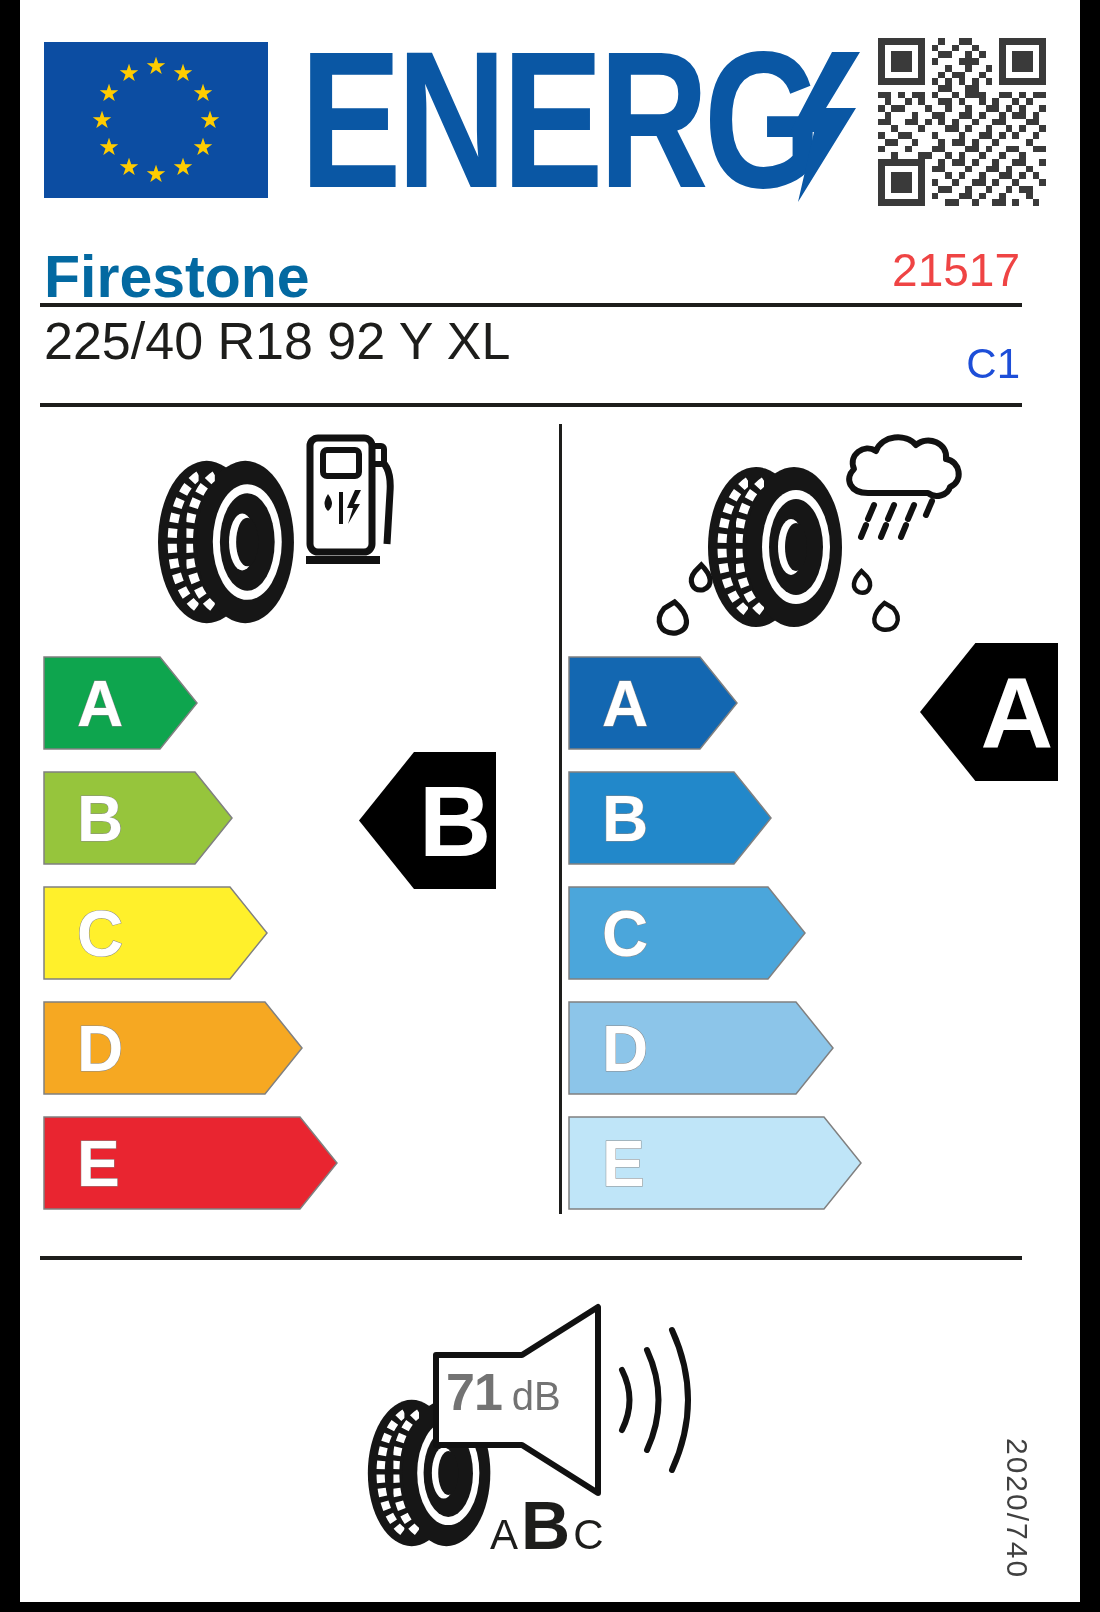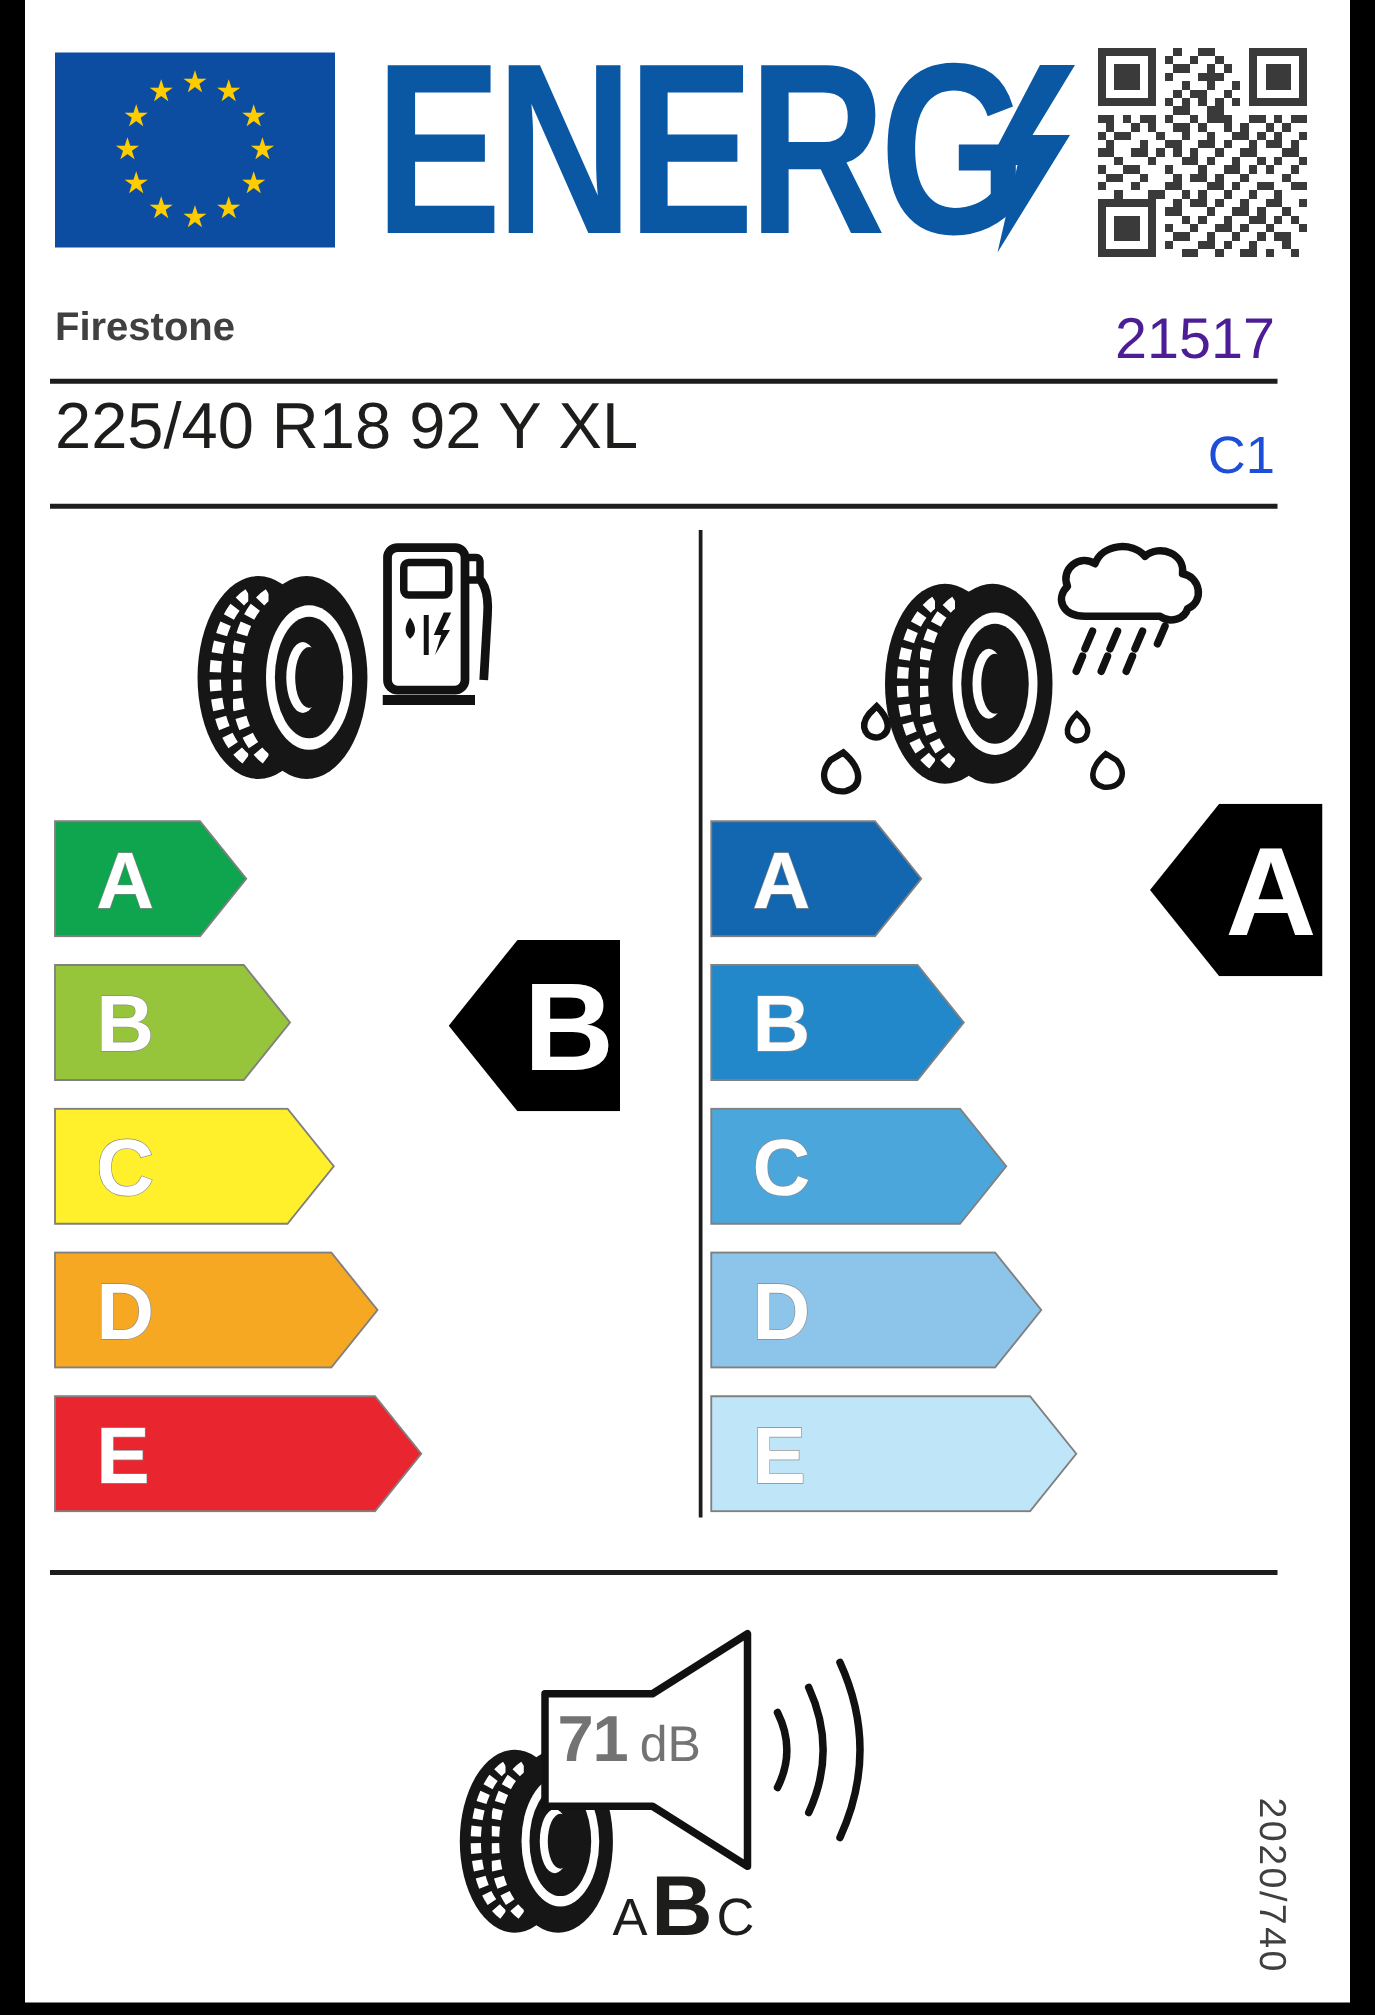--- a/index.html
+++ b/index.html
@@ -1,22 +1,22 @@
 <!DOCTYPE html>
 <html><head>
 <meta charset="utf-8">
 <style>
   html,body { margin:0; padding:0; background:#fff; }
   .label { position:relative; width:1100px; height:1612px; background:#fff;
            font-family:"Liberation Sans", sans-serif; overflow:hidden; }
   .abs { position:absolute; }
   .frame { background:#000; }
   .rule { background:#1d1d1b; }
-  .brand { font-size:32px; font-weight:bold; color:#404040; }
-  .artnum { font-size:46px; color:#4c1d95; }
+  .brand { font-size:59px; font-weight:bold; color:#0369a1; }
+  .artnum { font-size:46px; color:#ef4444; }
   .tsize { font-size:52px; color:#1d1d1b; letter-spacing:0; }
   .tclass { font-size:42px; color:#1d4ed8; }
   .energ { font-size:195px; font-weight:bold; line-height:1;
            letter-spacing:-6px; transform:scaleX(0.78); transform-origin:left top; }
   .star { position:absolute; font-size:24px; transform:translate(-50%,-50%); }
   .arrow-letter { font:bold 64px "Liberation Sans", sans-serif; fill:#fff;
                   stroke:#8a8a8a; stroke-width:1px; paint-order:stroke; }
   .black-letter { font:bold 100px "Liberation Sans", sans-serif; fill:#fff; }
   .noise-val { display:flex; align-items:baseline; gap:10px; color:#737373; }
   .noise-71 { font-size:52px; font-weight:bold; letter-spacing:-1px; }

